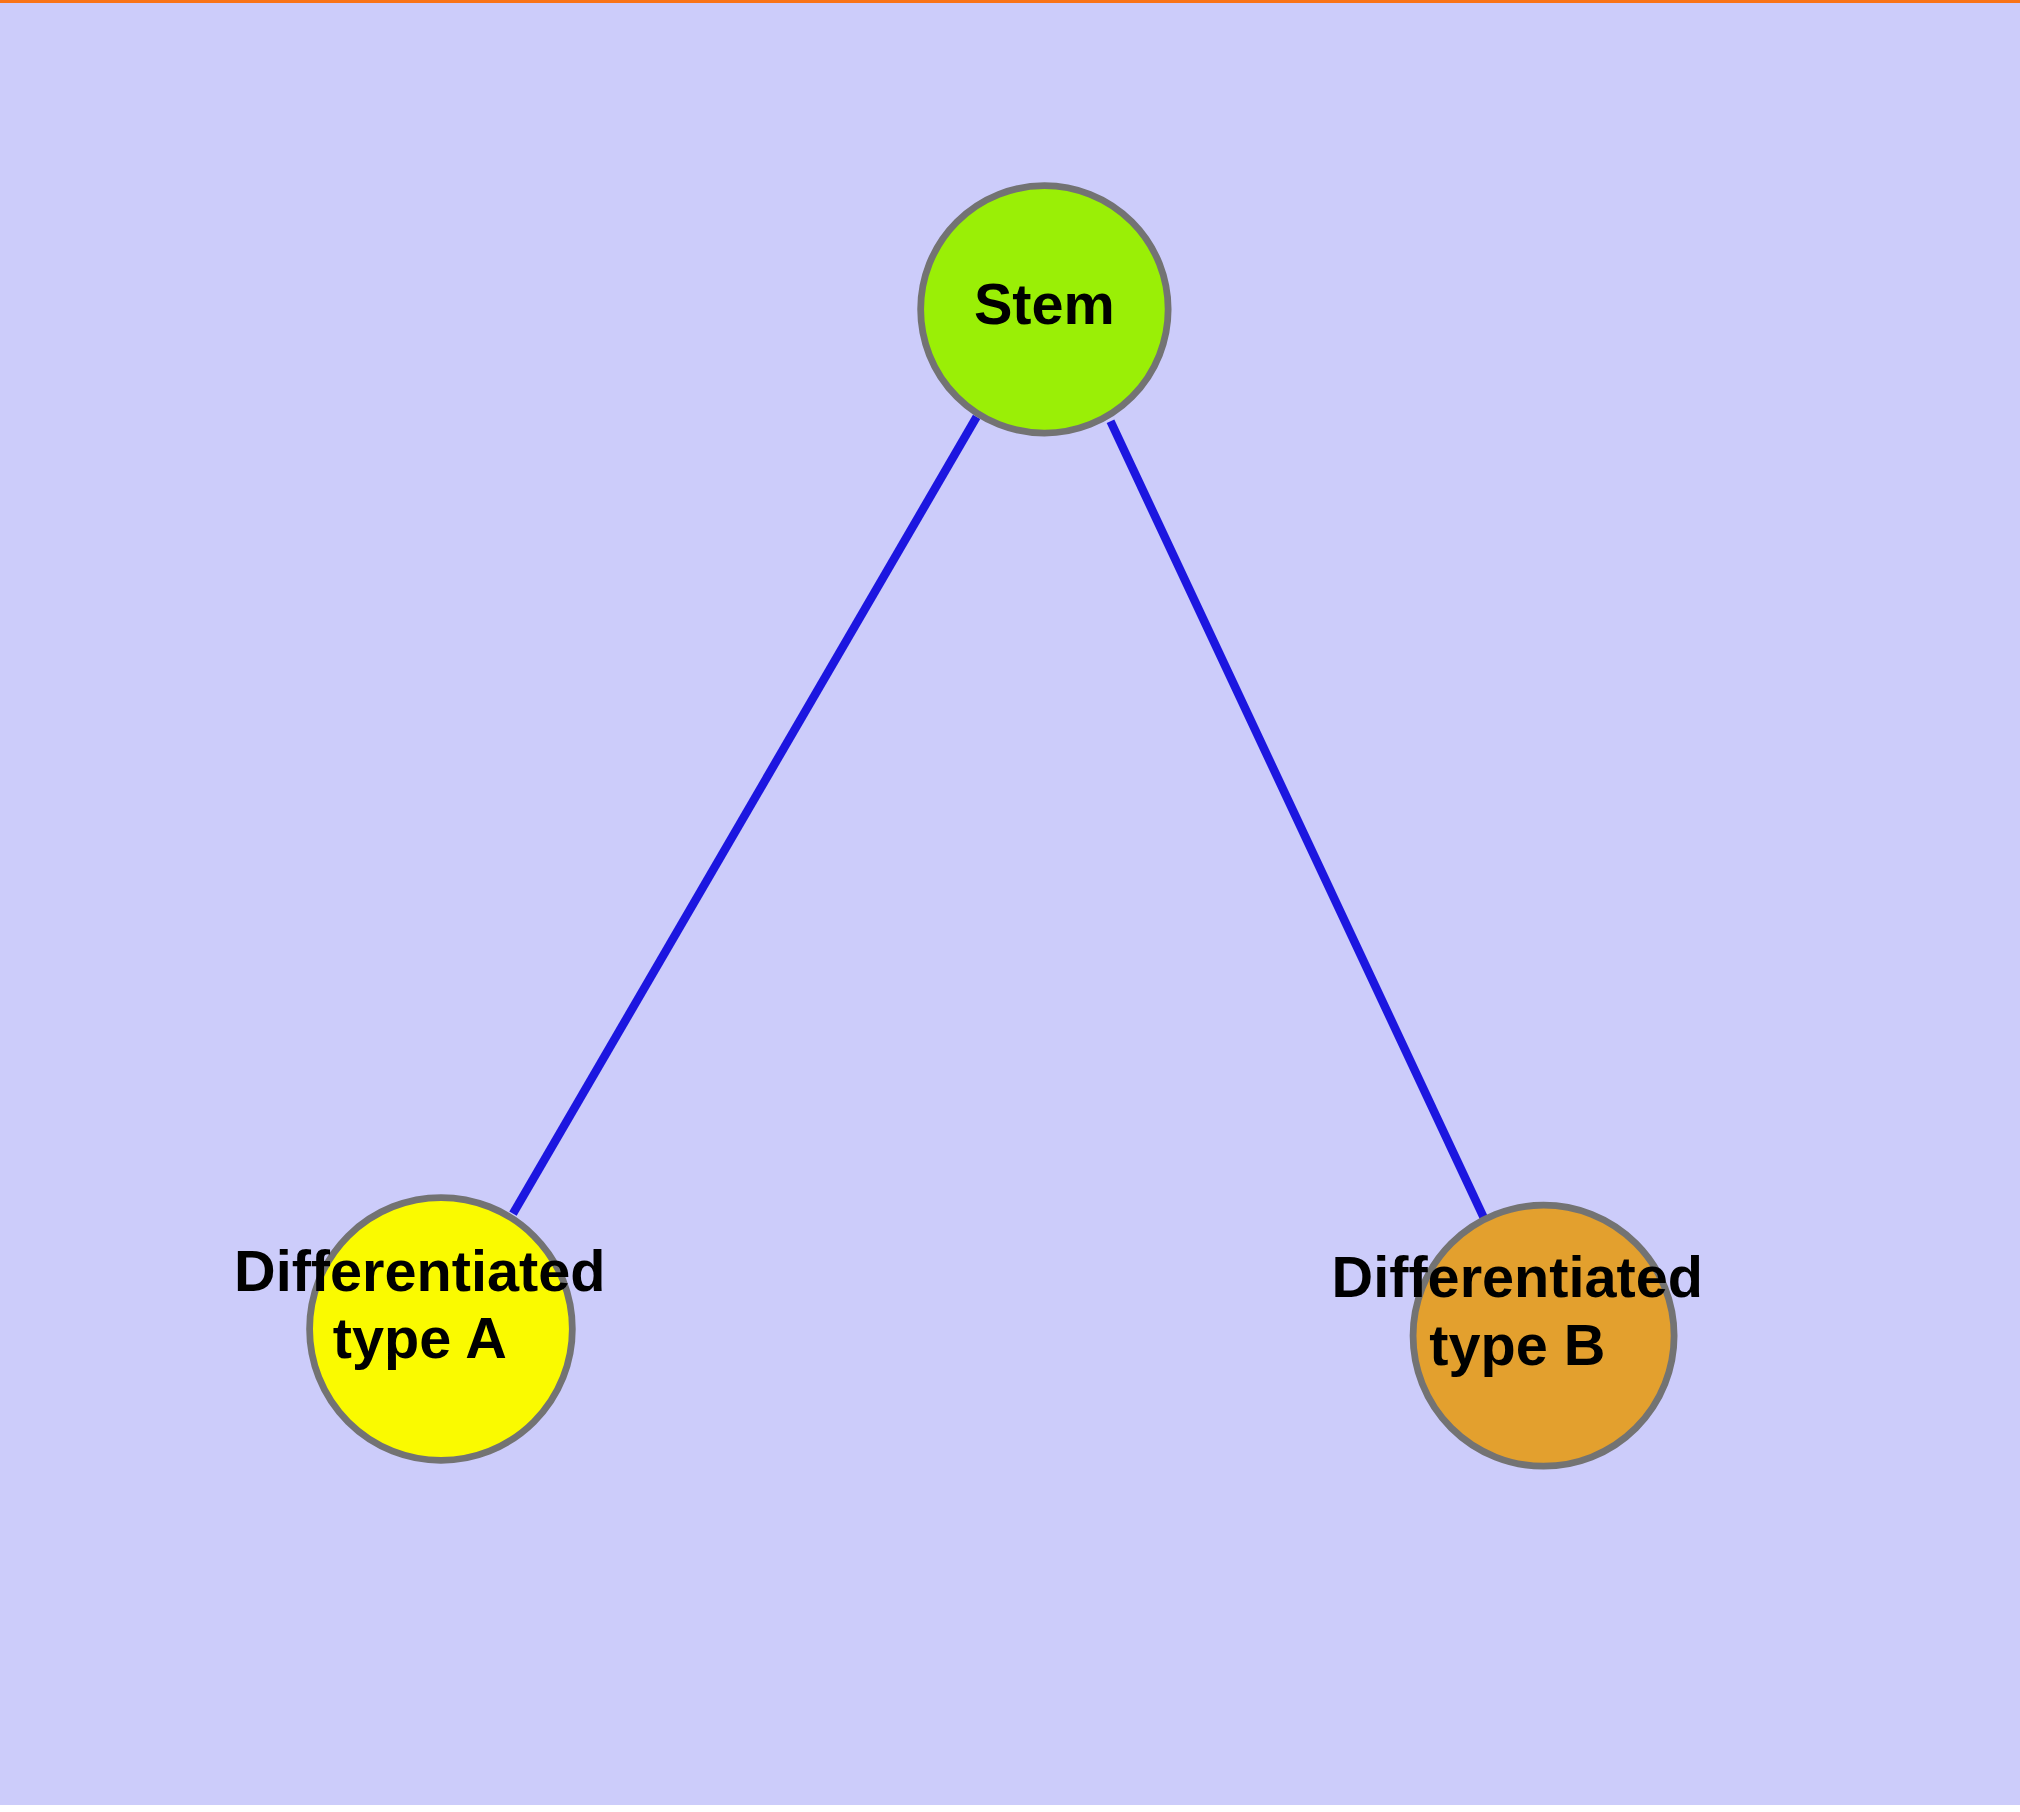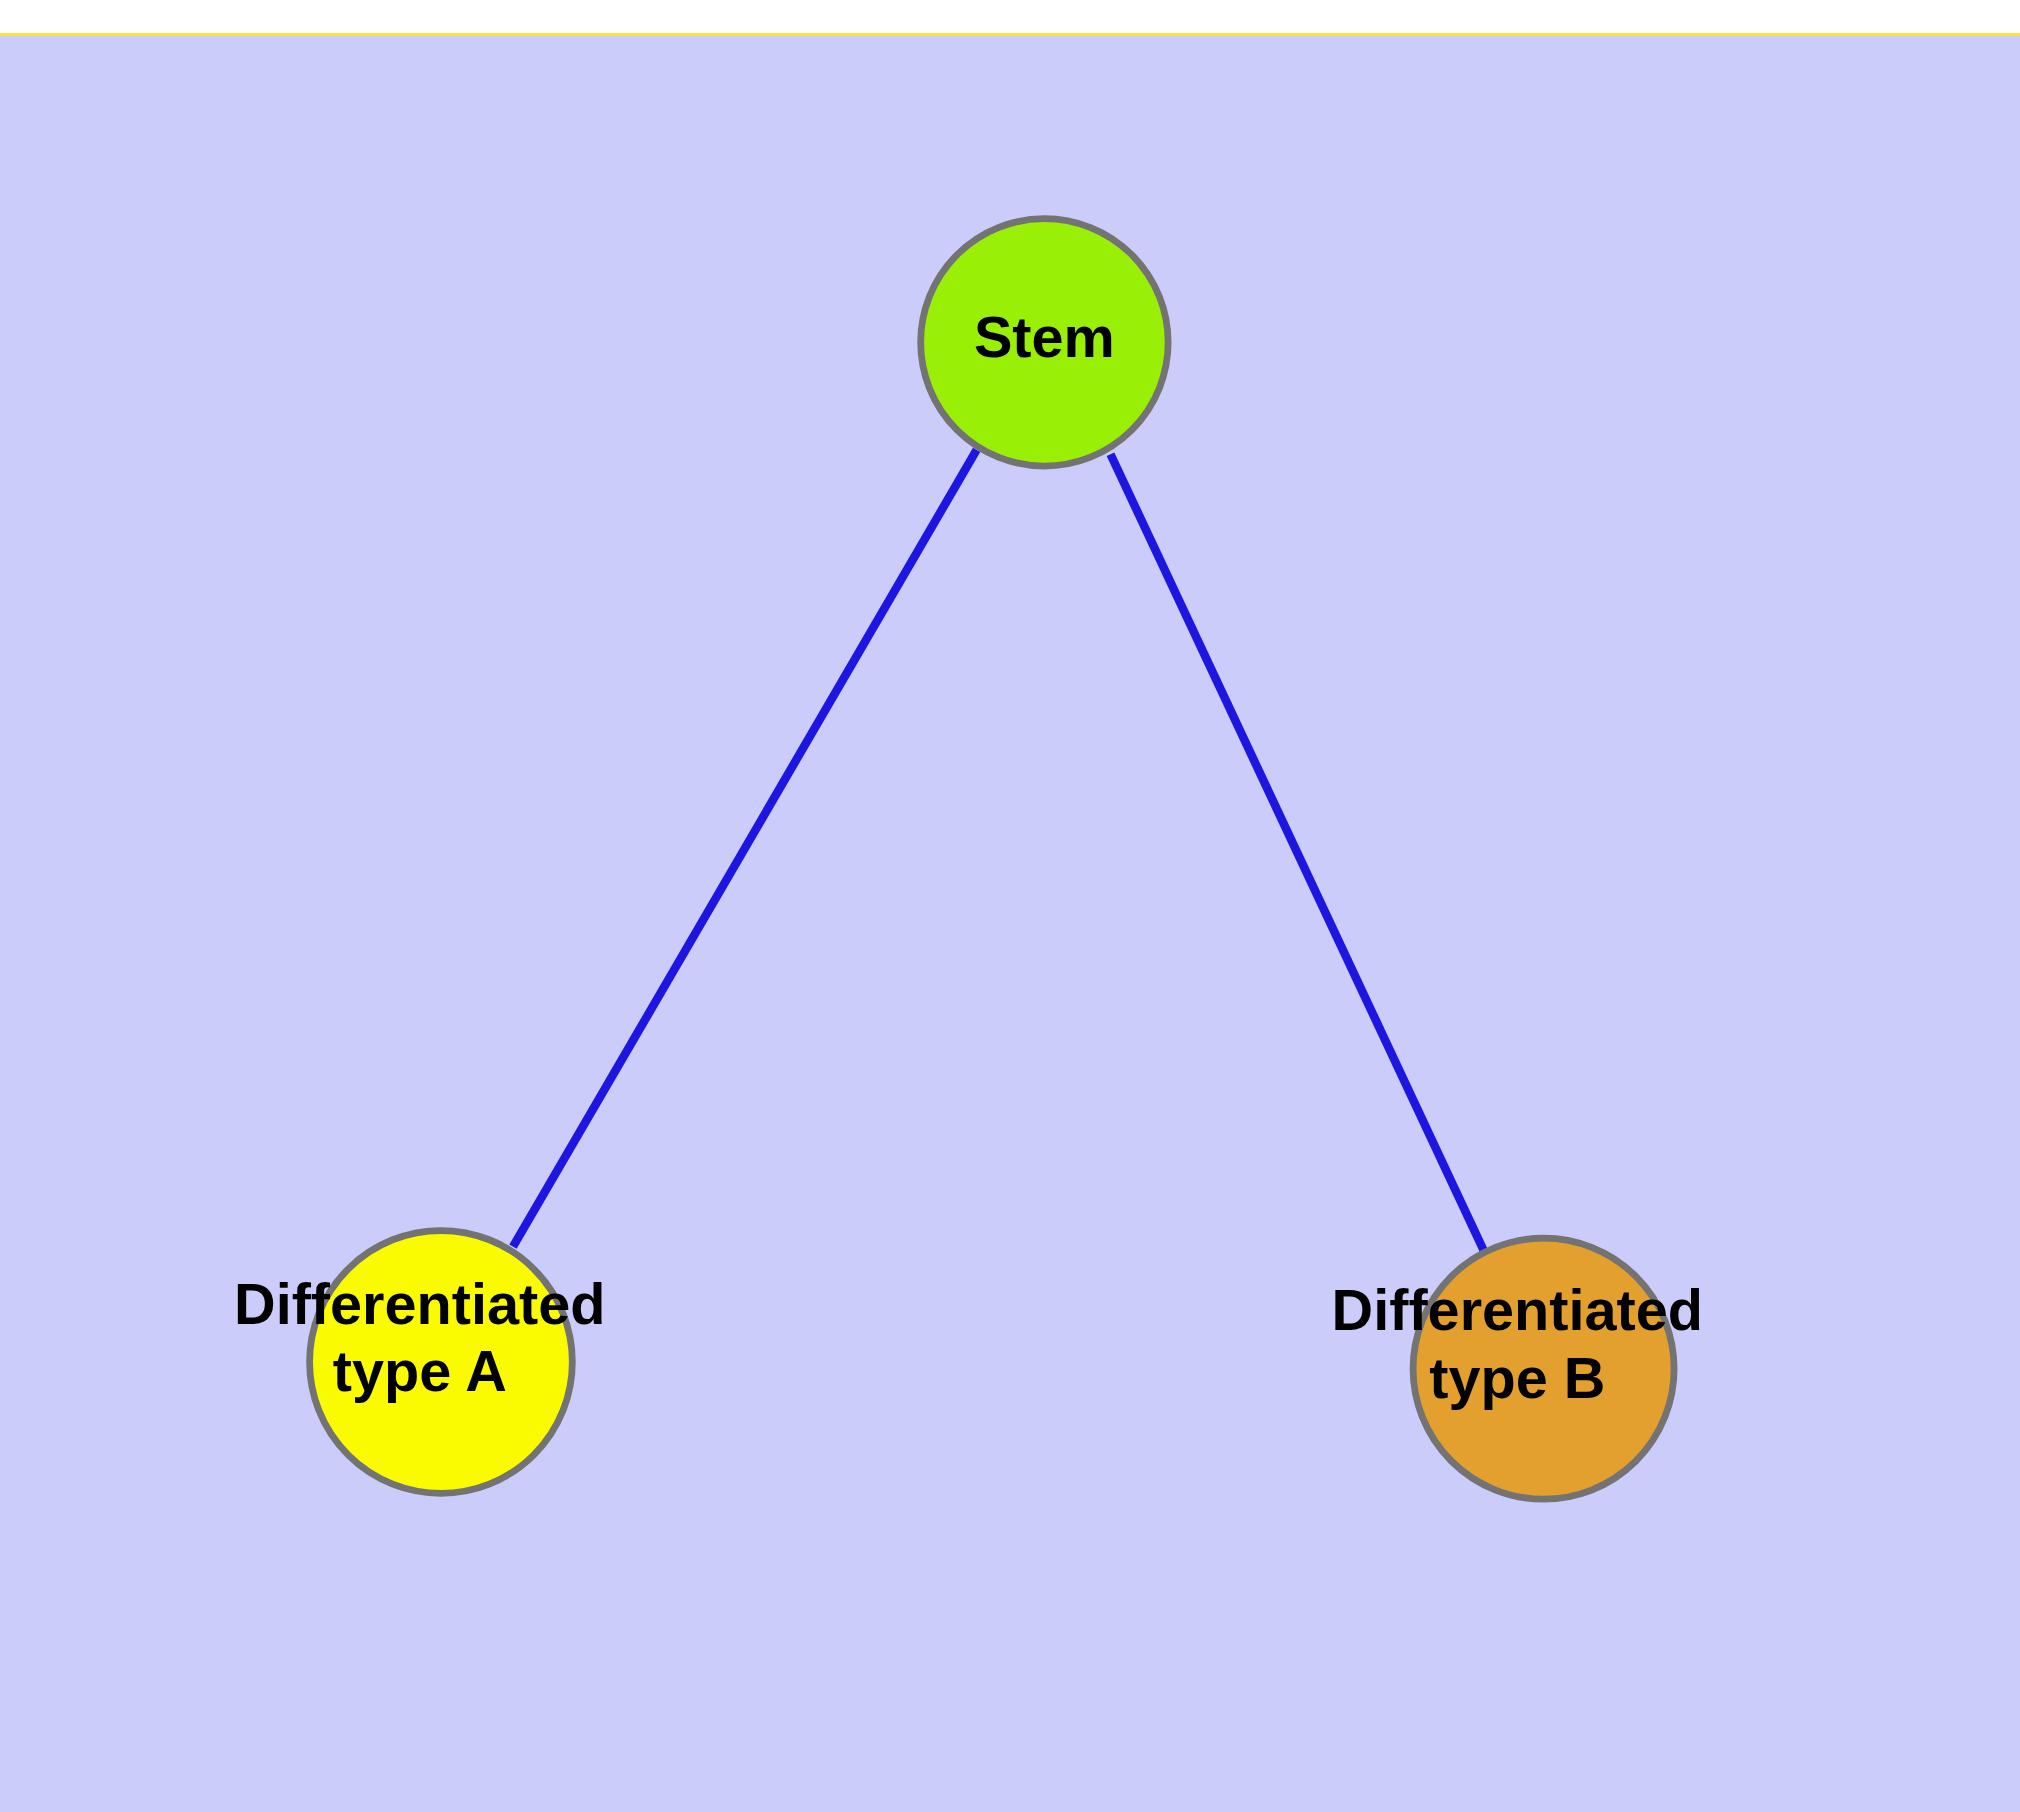--- a/index.html
+++ b/index.html
@@ -10,22 +10,21 @@
   body {
     width: 2021px;
     height: 1812px;
     overflow: hidden;
     font-family: "Liberation Sans", sans-serif;
   }
   #stage {
     position: relative;
     width: 2021px;
     height: 1502px;
-    background: #fde047;
-    margin-top: 33px;
+    background: #f97316;
   }
   #canvas-bg {
     position: absolute;
     left: 0;
     top: 3.4px;
     width: 2021px;
     height: 1802px;
     background: #ccccfa;
   }
   #graph-svg {

